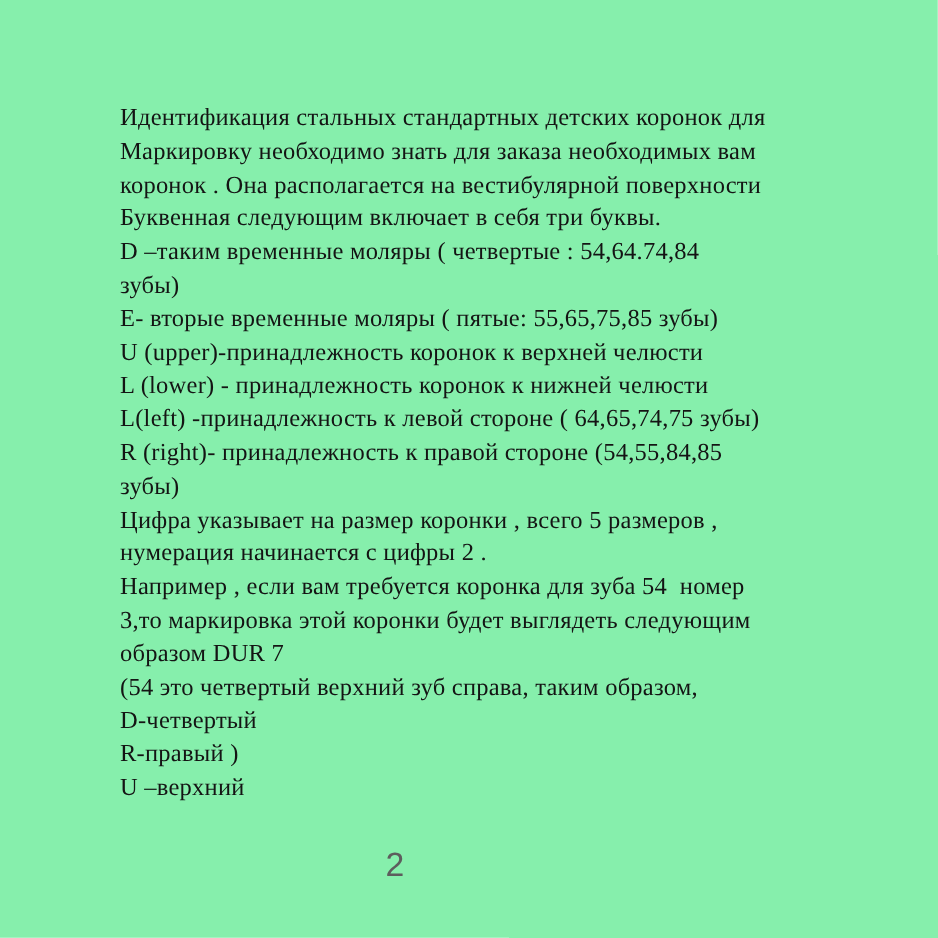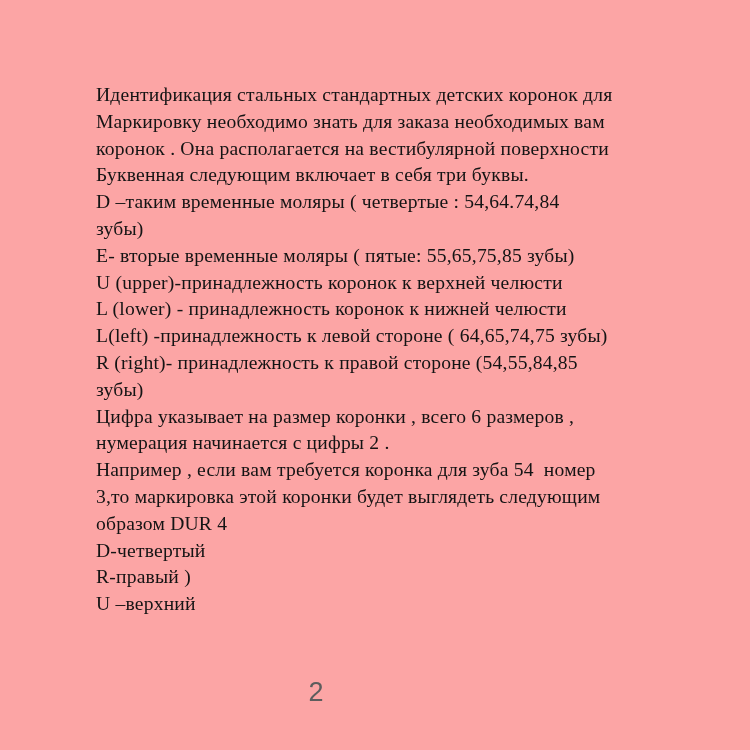--- a/index.html
+++ b/index.html
@@ -15,21 +15,21 @@
     color: #141414;
     overflow: hidden;
     position: relative;
   }
   .page {
     position: absolute;
     left: 0;
     top: 0;
     width: 750px;
     height: 750px;
-    background: #fca5a5;
+    background: #86efac;
   }
   .doc-body {
     position: absolute;
     left: 96px;
     top: 82px;
     width: 562px;
   }
   .doc-line {
     font-size: 19.6px;
     line-height: 26.8px;
@@ -61,25 +61,26 @@
     <div class="doc-line">коронок . Она располагается на вестибулярной поверхности</div>
     <div class="doc-line">Буквенная следующим включает в себя три буквы.</div>
     <div class="doc-line">D –таким временные моляры ( четвертые : 54,64.74,84</div>
     <div class="doc-line">зубы)</div>
     <div class="doc-line">E- вторые временные моляры ( пятые: 55,65,75,85 зубы)</div>
     <div class="doc-line">U (upper)-принадлежность коронок к верхней челюсти</div>
     <div class="doc-line">L (lower) - принадлежность коронок к нижней челюсти</div>
     <div class="doc-line">L(left) -принадлежность к левой стороне ( 64,65,74,75 зубы)</div>
     <div class="doc-line">R (right)- принадлежность к правой стороне (54,55,84,85</div>
     <div class="doc-line">зубы)</div>
-    <div class="doc-line">Цифра указывает на размер коронки , всего 6 размеров ,</div>
+    <div class="doc-line">Цифра указывает на размер коронки , всего 5 размеров ,</div>
     <div class="doc-line">нумерация начинается с цифры 2 .</div>
     <div class="doc-line">Например , если вам требуется коронка для зуба 54  номер</div>
     <div class="doc-line">3,то маркировка этой коронки будет выглядеть следующим</div>
-    <div class="doc-line">образом DUR 4</div>
+    <div class="doc-line">образом DUR 7</div>
+    <div class="doc-line">(54 это четвертый верхний зуб справа, таким образом,</div>
     <div class="doc-line">D-четвертый</div>
     <div class="doc-line">R-правый )</div>
     <div class="doc-line">U –верхний</div>
   </div>
 
   <div class="page-number">2</div>
 
 </div>
 
 </body></html>

